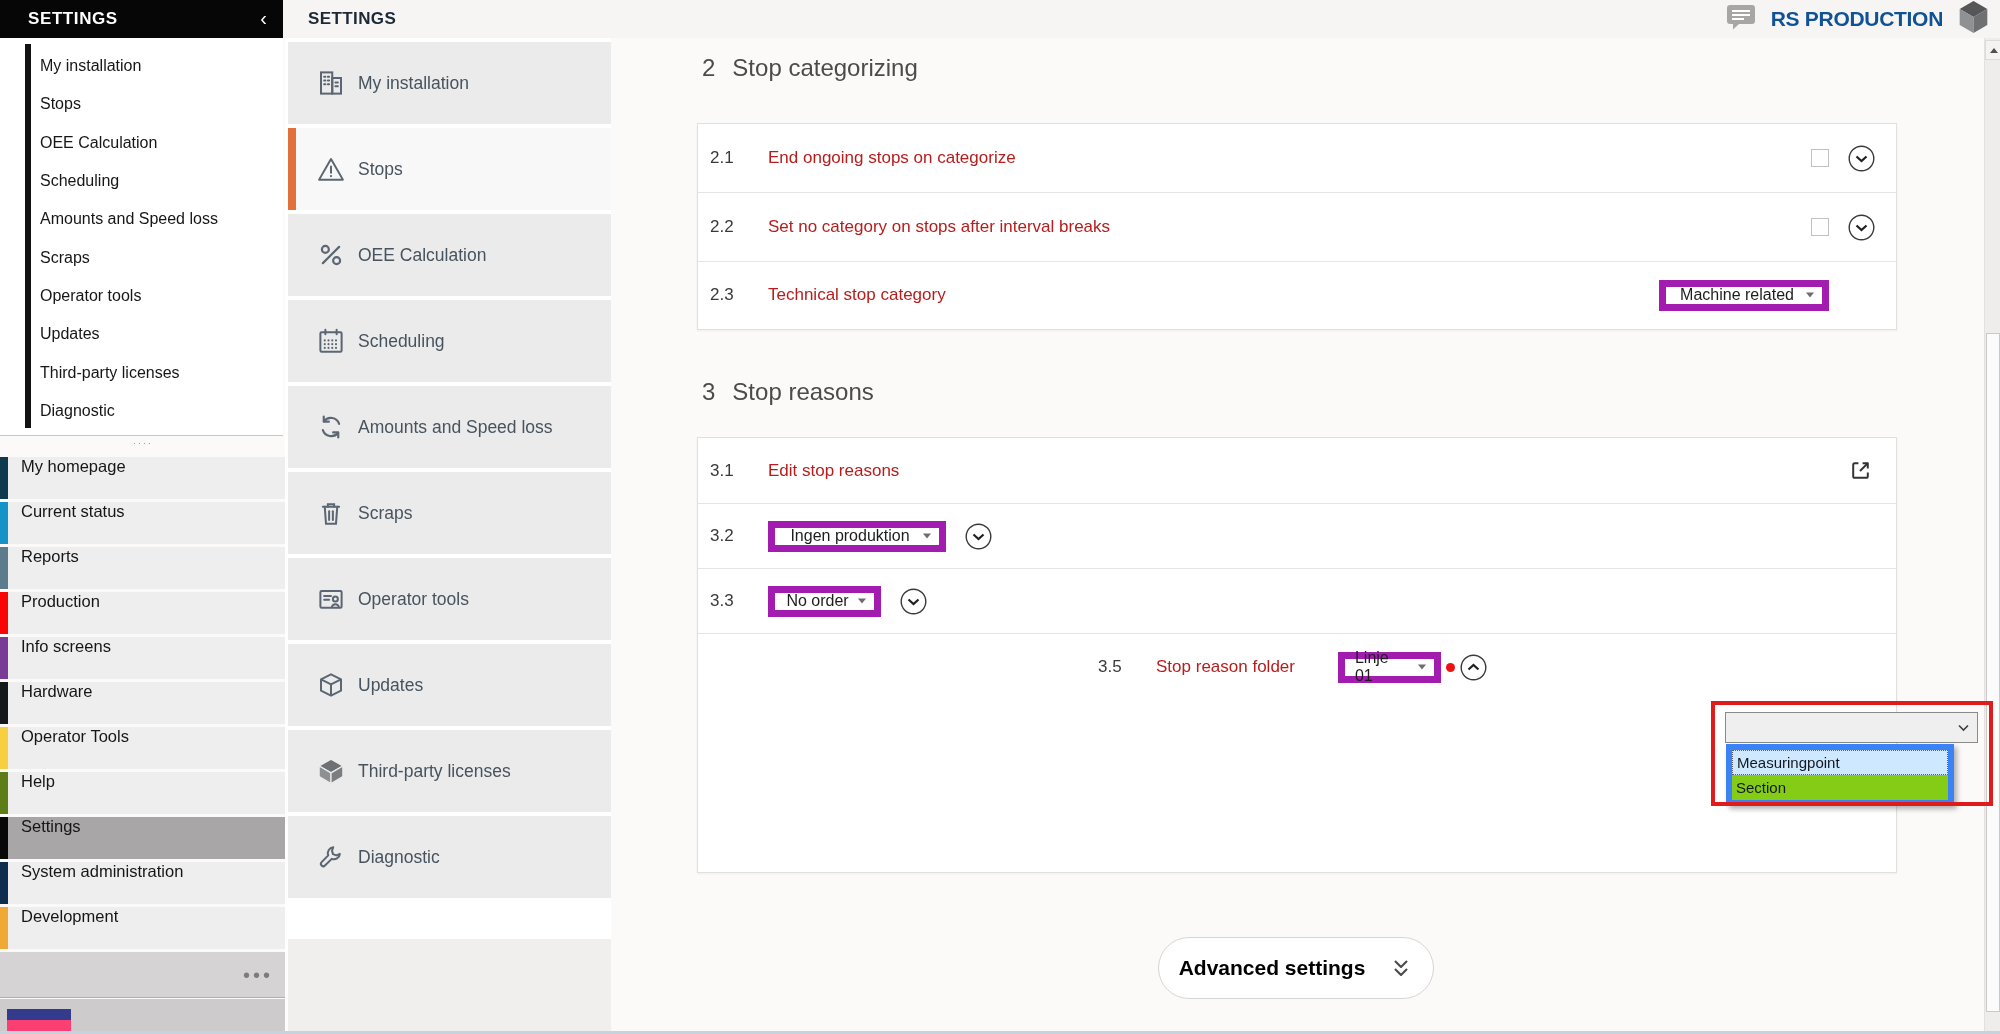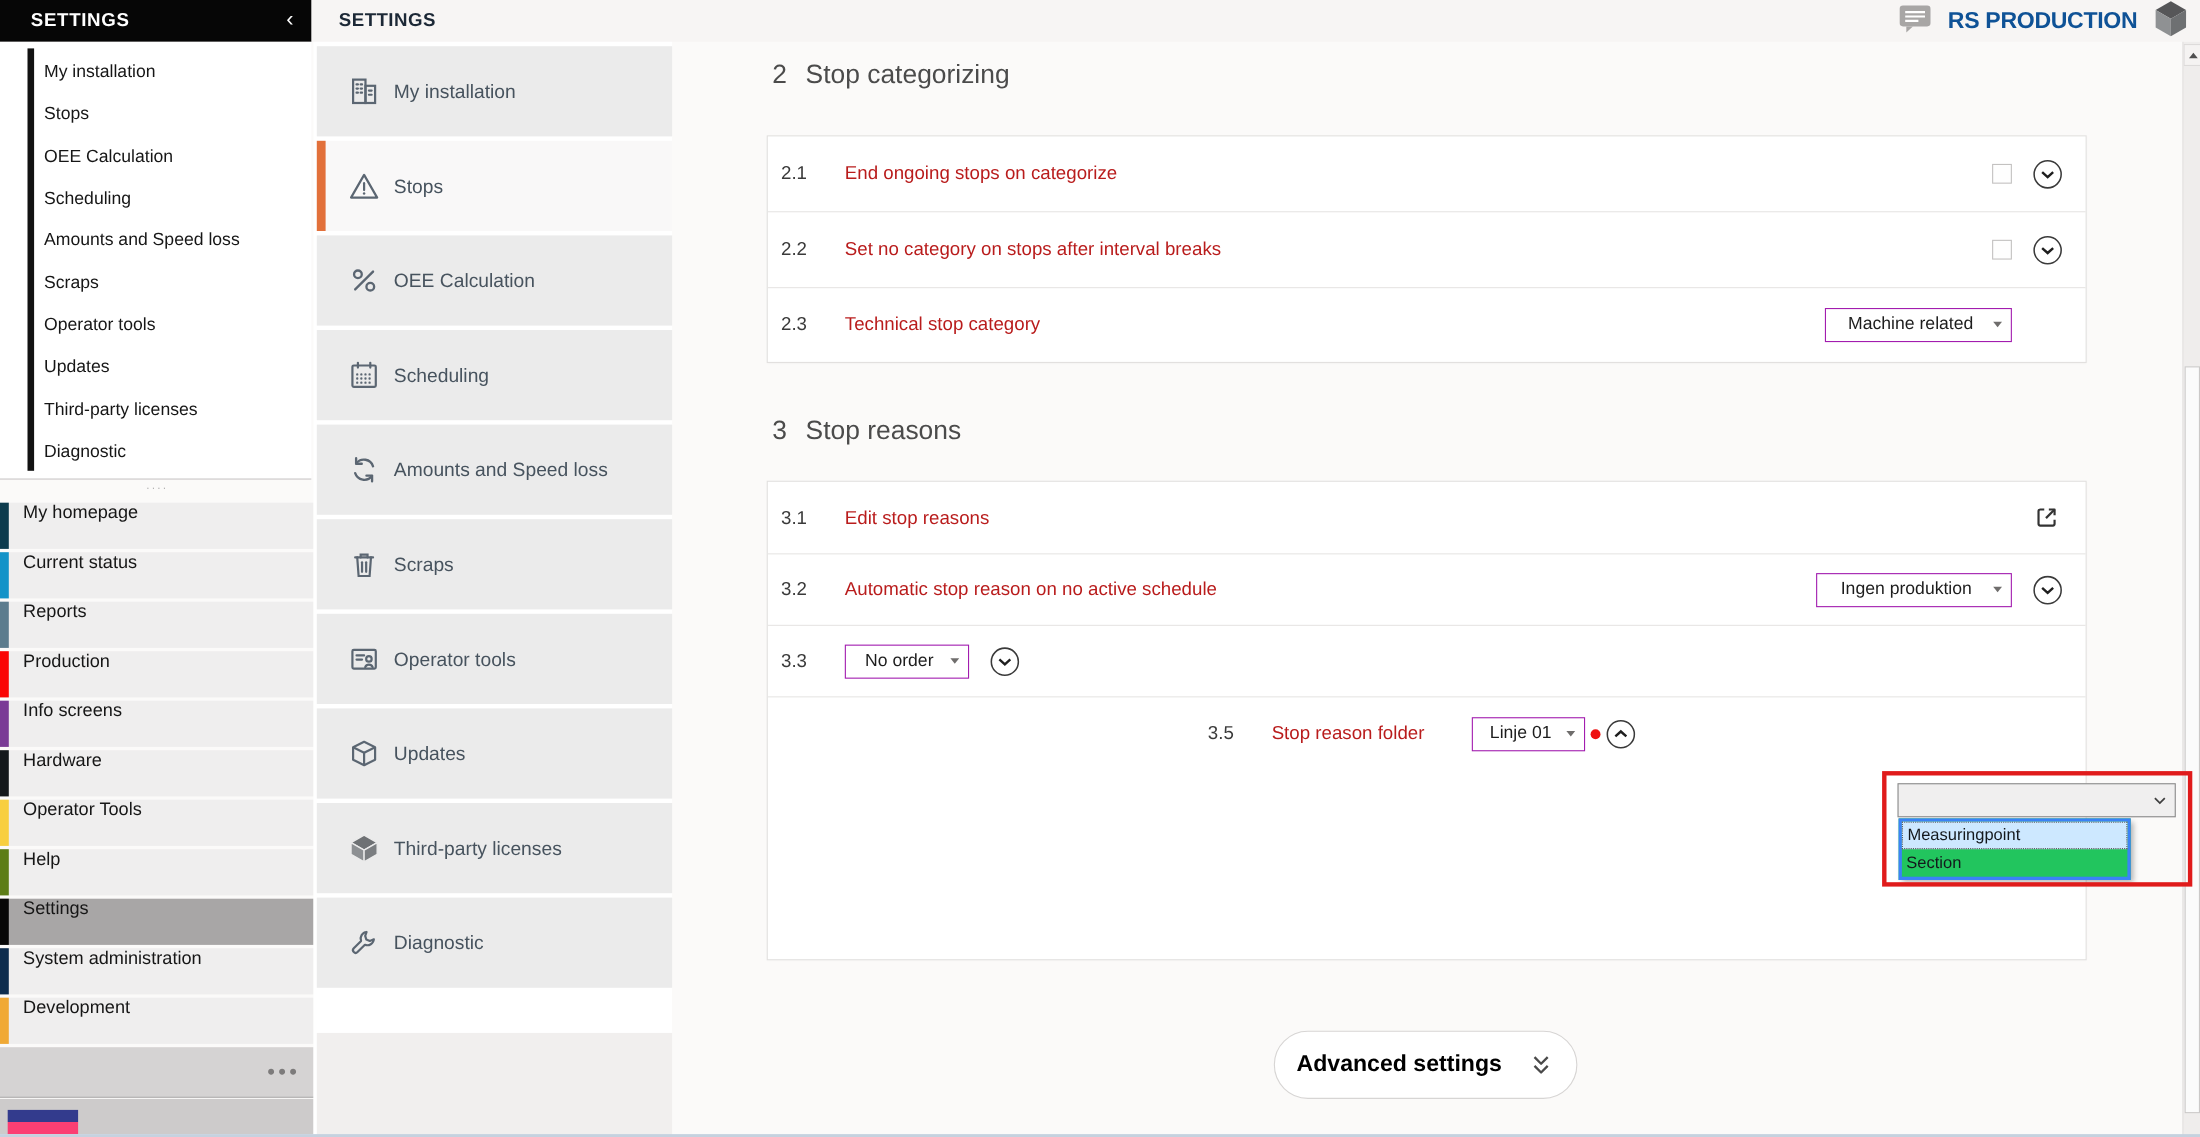--- a/index.html
+++ b/index.html
@@ -56,33 +56,33 @@
   .crow{display:flex;align-items:center;padding-left:12px;}
   .crow + .crow{border-top:1px solid #e7e5e4;}
   .crow .num{width:58px;font-size:17px;color:#3a3a3a;}
   .crow .lbl{flex:1;font-size:17px;color:#b91c1c;}
   .crow .ctrls{display:flex;align-items:center;margin-right:21px;}
 
   .checkbox{width:18px;height:18px;border:1px solid #c3c1c0;background:#fefefe;margin-right:19px;cursor:pointer;}
   .circle-btn{width:27px;height:27px;cursor:pointer;display:block;}
   .icon-btn{cursor:pointer;display:block;}
 
-  .select{position:relative;height:31px;background:#fff;border:1px solid #a21caf;display:flex;align-items:center;
+  .select{position:relative;height:31px;background:#fff;border:7px solid #a21caf;display:flex;align-items:center;
     justify-content:center;font-size:16px;color:#1d1d1d;padding:0 24px 0 10px;cursor:pointer;}
   .select .tri{position:absolute;right:8px;top:50%;transform:translateY(-50%);width:0;height:0;
     border-left:4px solid transparent;border-right:4px solid transparent;border-top:5px solid #6f6d6c;}
 
   
   .row35{display:flex;flex-direction:column;padding:0;}
   .row35 .head{display:flex;align-items:center;height:66px;padding-left:12px;}
   .row35 .body{position:relative;flex:1;}
   .red-annot{position:absolute;left:414px;top:1px;width:282px;height:105px;border:4px solid #e01b1b;pointer-events:none;z-index:5;}
   .type-select{position:absolute;left:428px;top:12px;width:253px;height:31px;background:#f0efef;border:1px solid #8a8a8a;cursor:pointer;}
   .type-select svg{position:absolute;right:8px;top:11px;}
-  .opt-pop{position:absolute;left:429px;top:44px;width:211px;background:#22c55e;border:3px solid #3b82f6;
+  .opt-pop{position:absolute;left:429px;top:44px;width:228px;background:#84cc16;border:6px solid #3b82f6;
     box-shadow:3px 3px 5px rgba(0,0,0,.3);z-index:4;}
   .opt{height:25px;display:flex;align-items:center;padding-left:4px;font-size:15px;color:#14181c;cursor:pointer;}
   .opt.sel{background:#cde8ff;border:1px dotted #5f5f5f;}
   .reddot{width:9px;height:9px;border-radius:50%;background:#ee1111;}
 
   
   .adv-btn{position:absolute;left:1158px;top:937px;width:276px;height:62px;border-radius:31px;background:#fff;
     border:1px solid #d7d5d4;display:flex;align-items:center;justify-content:center;gap:24px;cursor:pointer;}
   .adv-btn .lbl{font-size:21px;color:#000000;font-weight:bold;}
 
@@ -361,21 +361,20 @@
       <span class="ctrls" style="margin-right:23px;">
         <svg class="icon-btn" width="25" height="25" viewBox="0 0 24 24" fill="none" stroke="#333" stroke-width="1.9" stroke-linejoin="round">
           <path d="M10 5H6.5A1.5 1.5 0 0 0 5 6.5v11A1.5 1.5 0 0 0 6.5 19h11A1.5 1.5 0 0 0 19 17.5V14"></path>
           <line x1="11.5" y1="12.5" x2="19" y2="5"></line>
             <polyline points="14,5 19,5 19,10"></polyline>
         </svg>
       </span>
     </div>
     <div class="crow" style="height:65px">
       <span class="num">3.2</span>
-      <span class="lbl">Automatic stop reason on no active schedule</span>
       <span class="ctrls">
         <span class="select" style="width:178px;margin-right:19px;">
           <span>Ingen produktion</span>
           <span class="tri"></span>
         </span>
         <svg class="circle-btn" viewBox="0 0 27 27">
           <circle cx="13.5" cy="13.5" r="12.3" fill="#fff" stroke="#3a3a3a" stroke-width="1.4"></circle>
           <polyline points="8.5,11.5 13.5,16 18.5,11.5" fill="none" stroke="#1f1f1f" stroke-width="2.2"></polyline>
         </svg>
       </span>

